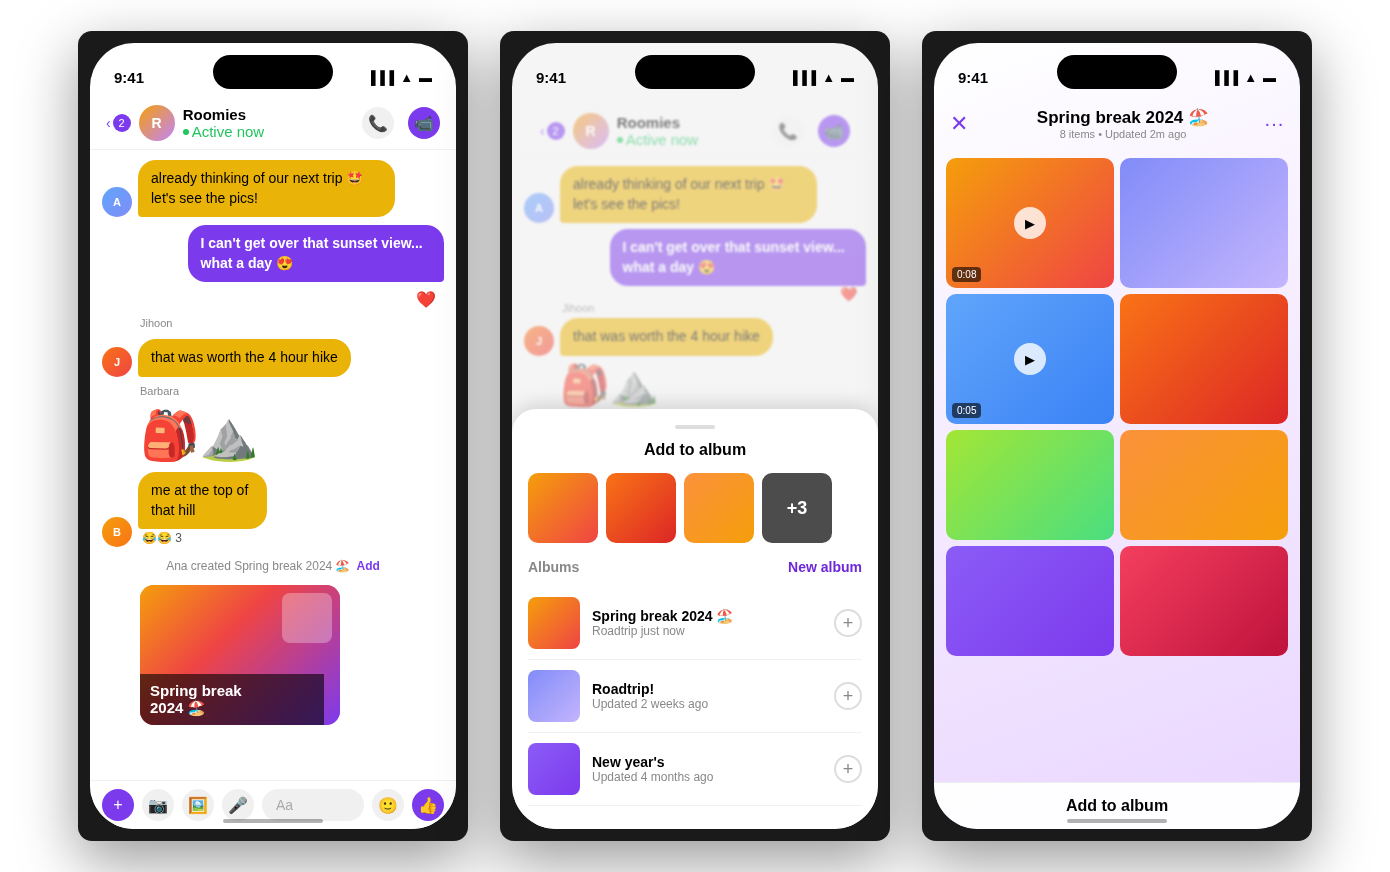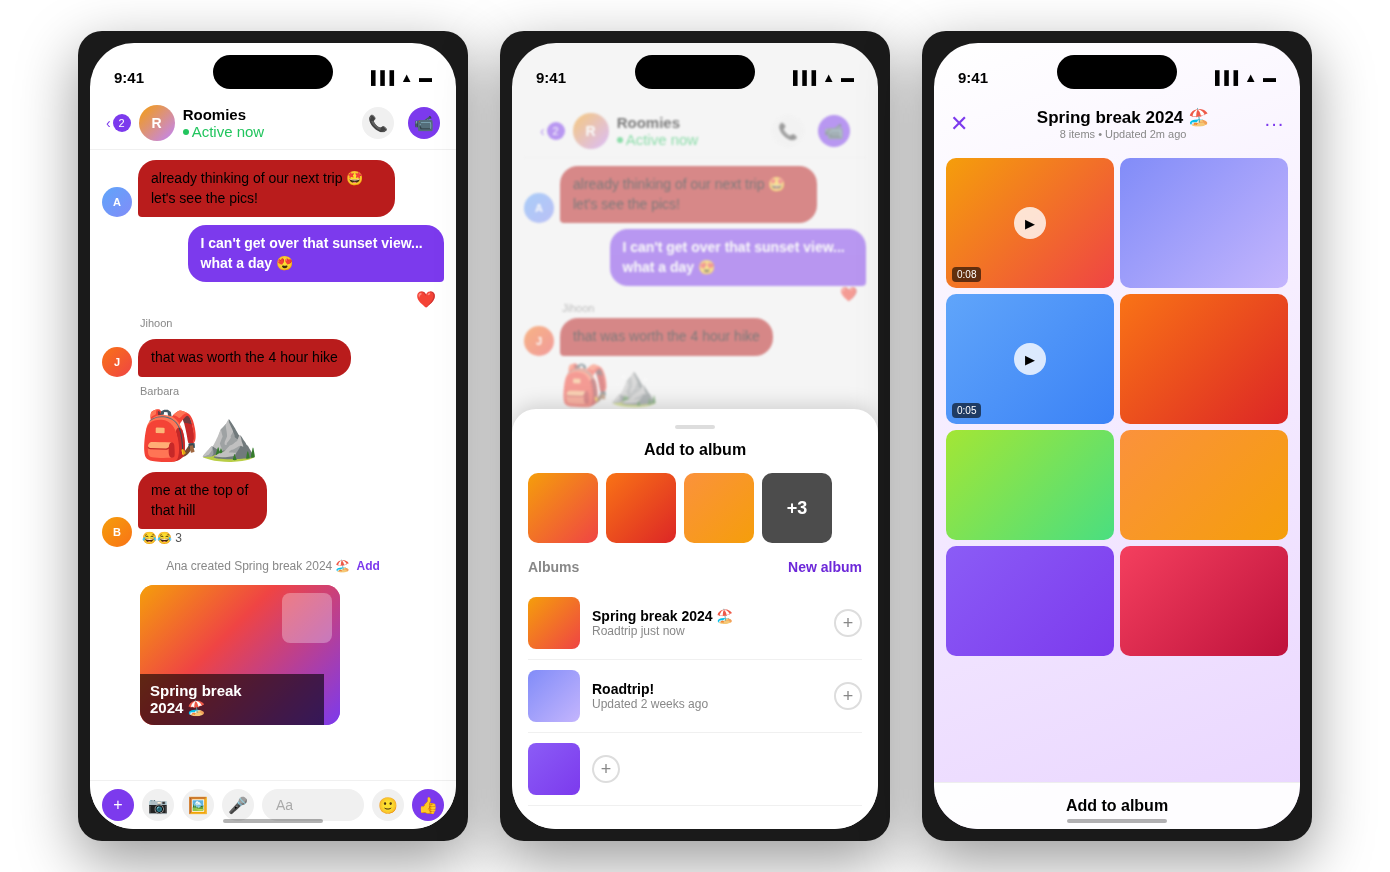--- a/index.html
+++ b/index.html
@@ -17,21 +17,21 @@
       display: flex;
       gap: 32px;
       align-items: center;
       padding: 20px;
     }
     
     .phone {
       width: 390px;
       height: 810px;
       background: #1a1a1a;
-      border-radius: 24px;
+      border-radius: 14px;
       padding: 12px;
       position: relative;
       box-shadow: 0 20px 60px rgba(0,0,0,0.4);
     }
     .phone-screen {
       width: 100%;
       height: 100%;
       border-radius: 44px;
       overflow: hidden;
       position: relative;
@@ -171,21 +171,21 @@
       font-weight: bold;
     }
     .msg-bubble {
       max-width: 75%;
       padding: 9px 13px;
       border-radius: 18px;
       font-size: 14px;
       line-height: 1.4;
     }
     .msg-bubble.incoming {
-      background: #b91c1c;
+      background: #eab308;
       color: #000;
       border-bottom-left-radius: 4px;
     }
     .msg-bubble.outgoing {
       background: #7c3aed;
       color: #fff;
       border-bottom-right-radius: 4px;
     }
     .msg-sender {
       font-size: 11px;
@@ -645,20 +645,24 @@
           <div class="album-thumb photo-b"></div>
           <div class="album-info">
             <div class="album-name">Roadtrip!</div>
             <div class="album-meta">Updated 2 weeks ago</div>
           </div>
           <div class="add-btn">+</div>
         </div>
 
         <div class="album-row">
           <div class="album-thumb photo-g"></div>
+          <div class="album-info">
+            <div class="album-name">New year's</div>
+            <div class="album-meta">Updated 4 months ago</div>
+          </div>
           <div class="add-btn">+</div>
         </div>
       </div>
 
       <div style="position:absolute; bottom:6px; left:50%; transform:translateX(-50%); width:100px; height:4px; background:#000; border-radius:2px; opacity:0.3;"></div>
     </div>
   </div>
 
   <div class="phone">
     <div class="phone-screen" style="background: linear-gradient(160deg, #fff 0%, #e9d5ff 100%);">

